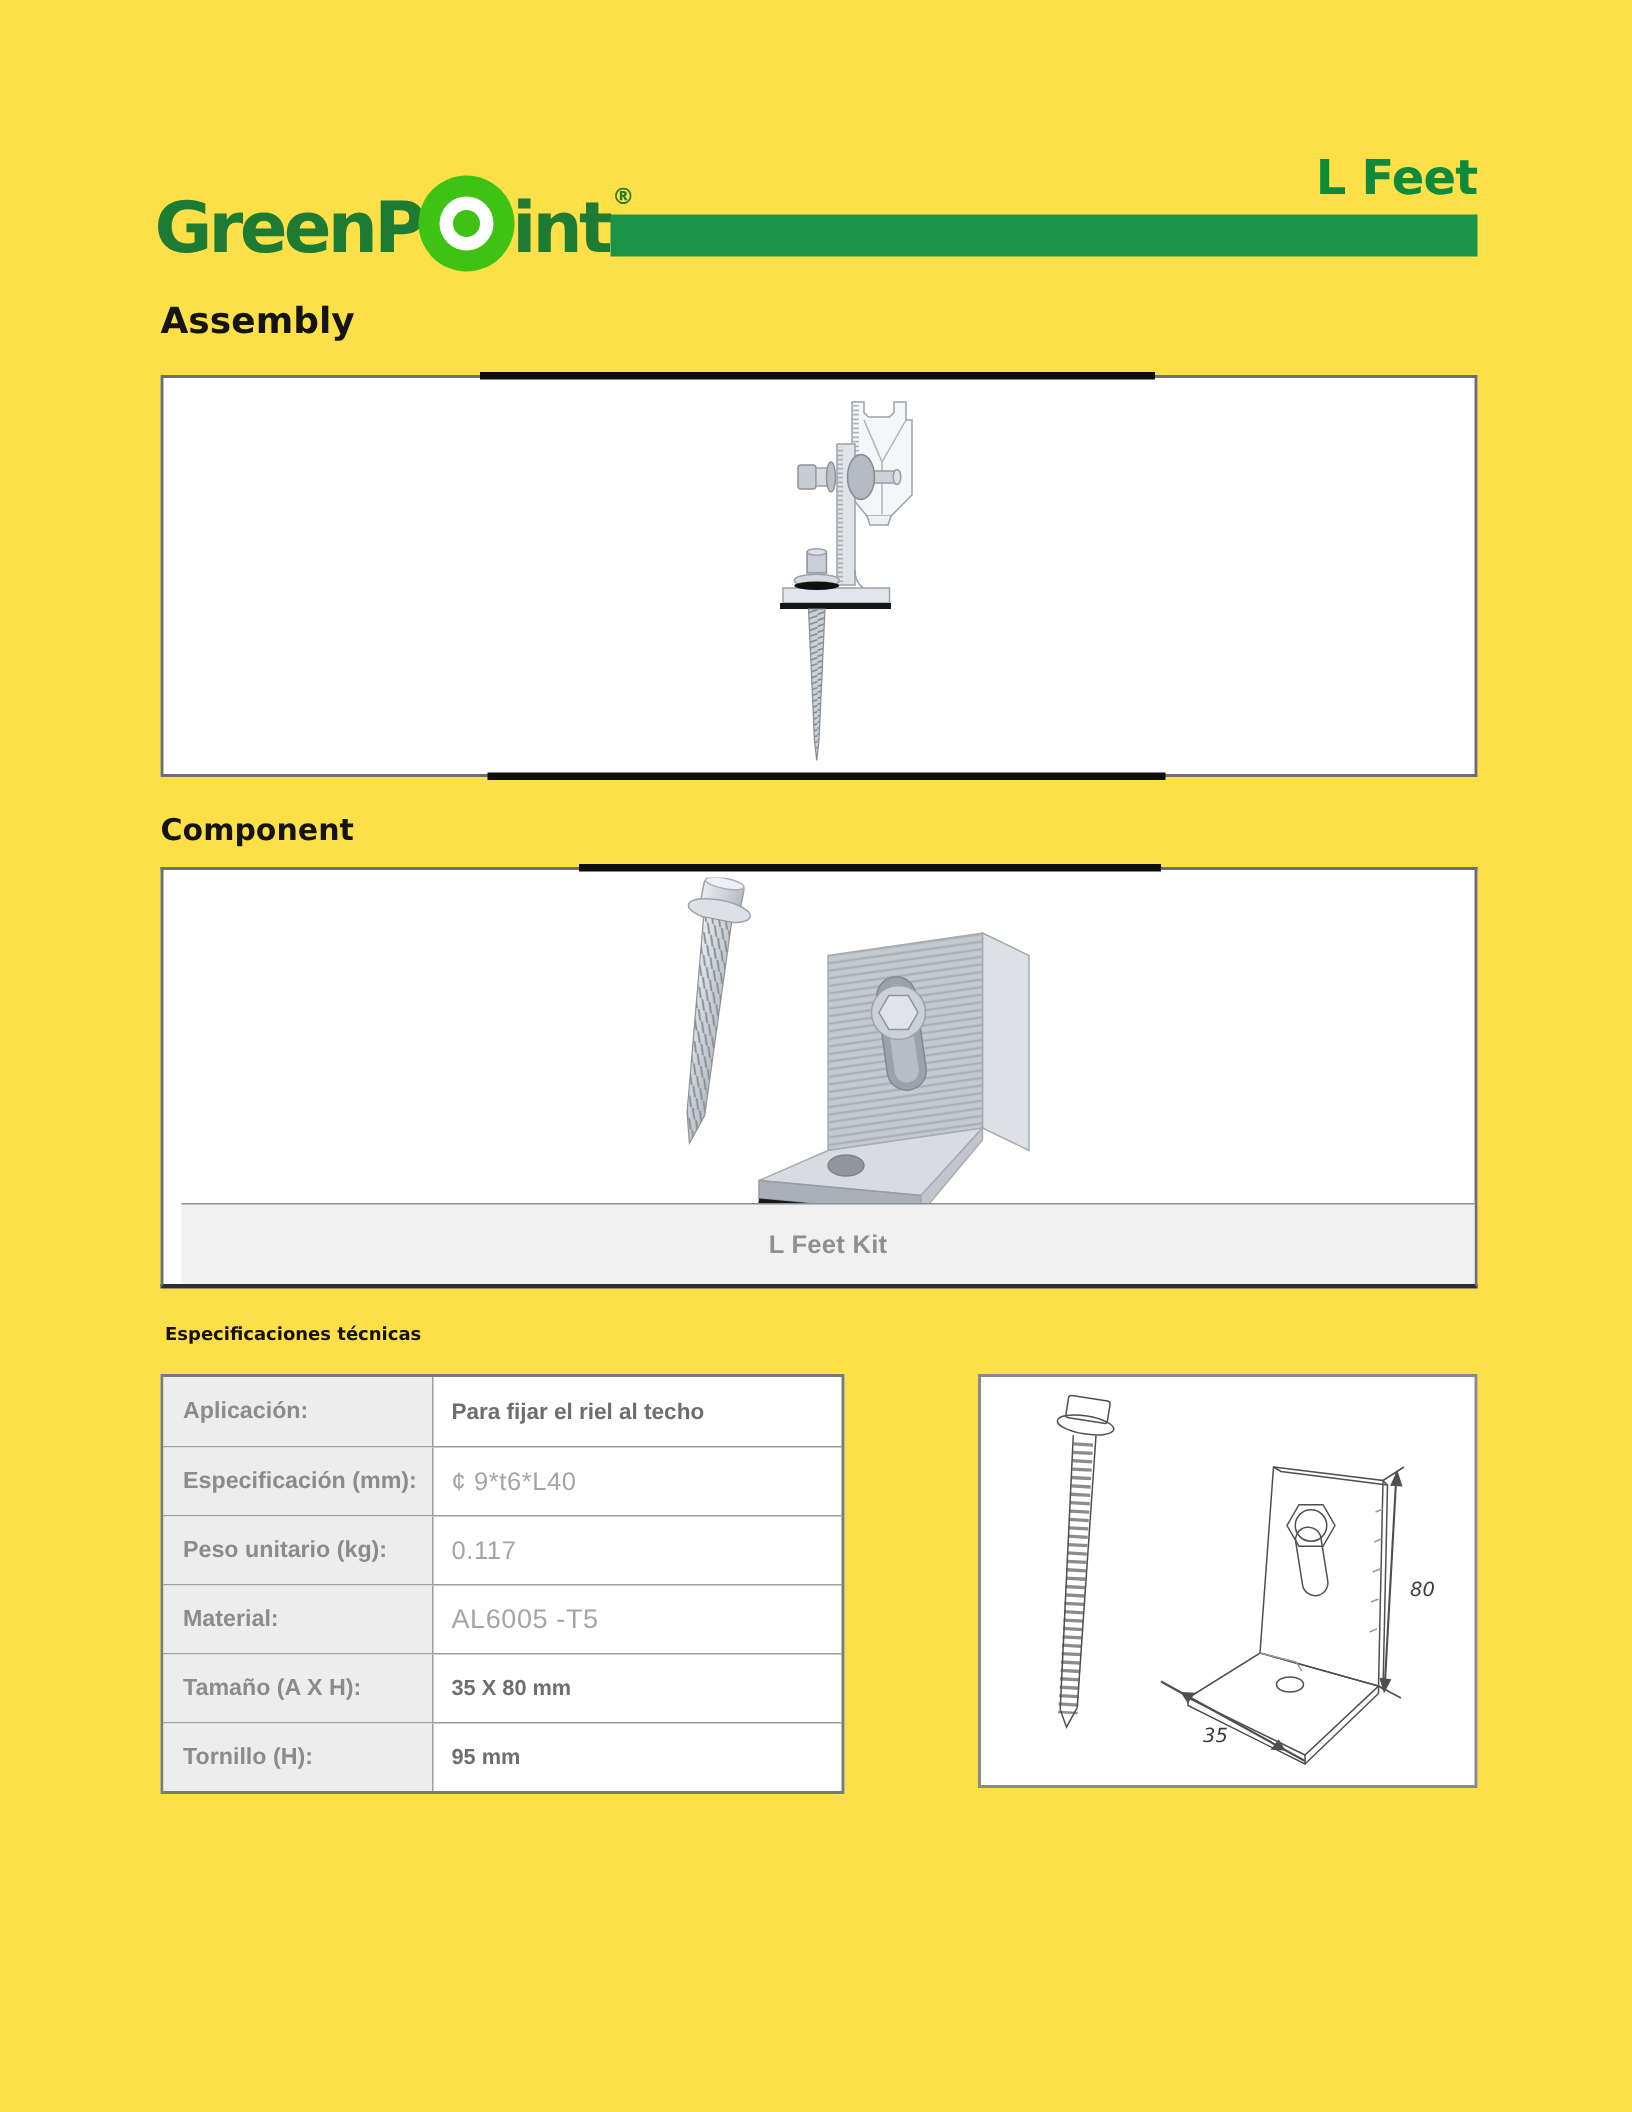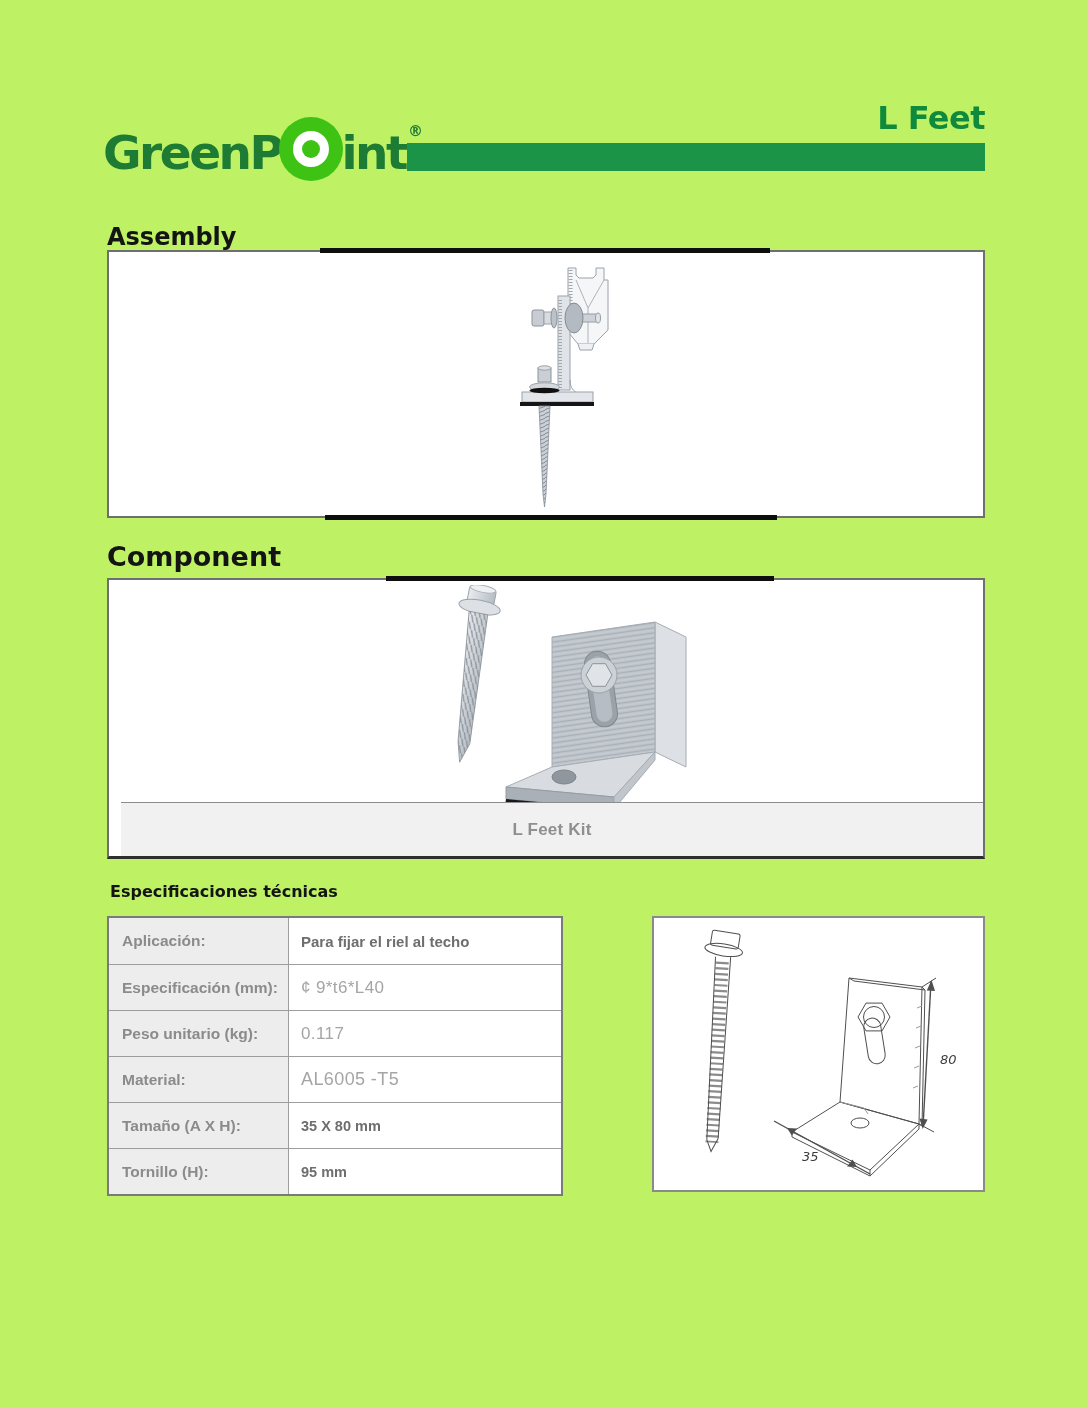--- a/index.html
+++ b/index.html
@@ -1,36 +1,36 @@
 <!DOCTYPE html>
 <html><head>
 <meta charset="utf-8">
 <title>L Feet</title>
 <style>
   html,body{margin:0;padding:0;background:#ffffff;}
   body{font-family:"Liberation Sans", sans-serif;}
-  #page{position:relative;width:1088px;height:1408px;background:#bef264;overflow:hidden;}
+  #page{position:relative;width:1088px;height:1408px;background:#fde047;overflow:hidden;}
   .abs{position:absolute;}
 
   
   .logo{left:103px;top:116px;height:72px;display:flex;align-items:center;color:#1e7b33;
         font-family:"DejaVu Sans", sans-serif;font-weight:bold;font-size:47px;letter-spacing:-2.5px;}
   .logo-o{position:relative;width:64px;height:64px;border-radius:50%;background:#3ec315;margin:0 -2px 6px -2px;flex:0 0 auto;}
   .logo-o .ring{position:absolute;left:14px;top:14px;width:36px;height:36px;border-radius:50%;background:#ffffff;}
   .logo-o .dot{position:absolute;left:23px;top:23px;width:18px;height:18px;border-radius:50%;background:#3ec315;}
   .logo .reg{font-size:15px;letter-spacing:0;align-self:flex-start;margin:6px 0 0 2px;}
   .green-bar{left:407px;top:143px;width:578px;height:28px;background:#1b9447;}
   .doc-title{right:103px;top:99px;font-size:32px;font-weight:bold;color:#0f8a3d;
              font-family:"DejaVu Sans", sans-serif;letter-spacing:-0.5px;}
 
   
   .h-section{font-family:"DejaVu Sans", sans-serif;font-weight:bold;color:#141414;}
-  .h-assembly{left:107px;top:223px;font-size:24px;}
-  .h-component{left:107px;top:541px;font-size:27px;}
-  .h-specs{left:110px;top:882px;font-size:16px;}
+  .h-assembly{left:107px;top:200px;font-size:24px;}
+  .h-component{left:107px;top:541px;font-size:20px;}
+  .h-specs{left:110px;top:882px;font-size:12px;}
 
   
   .frame{border:2px solid #6f6f6f;background:#fff;box-sizing:border-box;}
   .assembly-box{left:107px;top:250px;width:878px;height:268px;}
   .component-box{left:107px;top:578px;width:878px;height:281px;border-bottom:3px solid #2e2e2e;}
   .tick{position:absolute;height:5px;background:#0e0e0e;}
   .tick-a-top{left:211px;top:-4px;width:450px;}
   .tick-a-bot{left:216px;bottom:-4px;width:452px;}
   .tick-c-top{left:277px;top:-4px;width:388px;}
   .caption-bar{position:absolute;left:0;right:0;bottom:0;height:53px;background:#f1f1f1;

